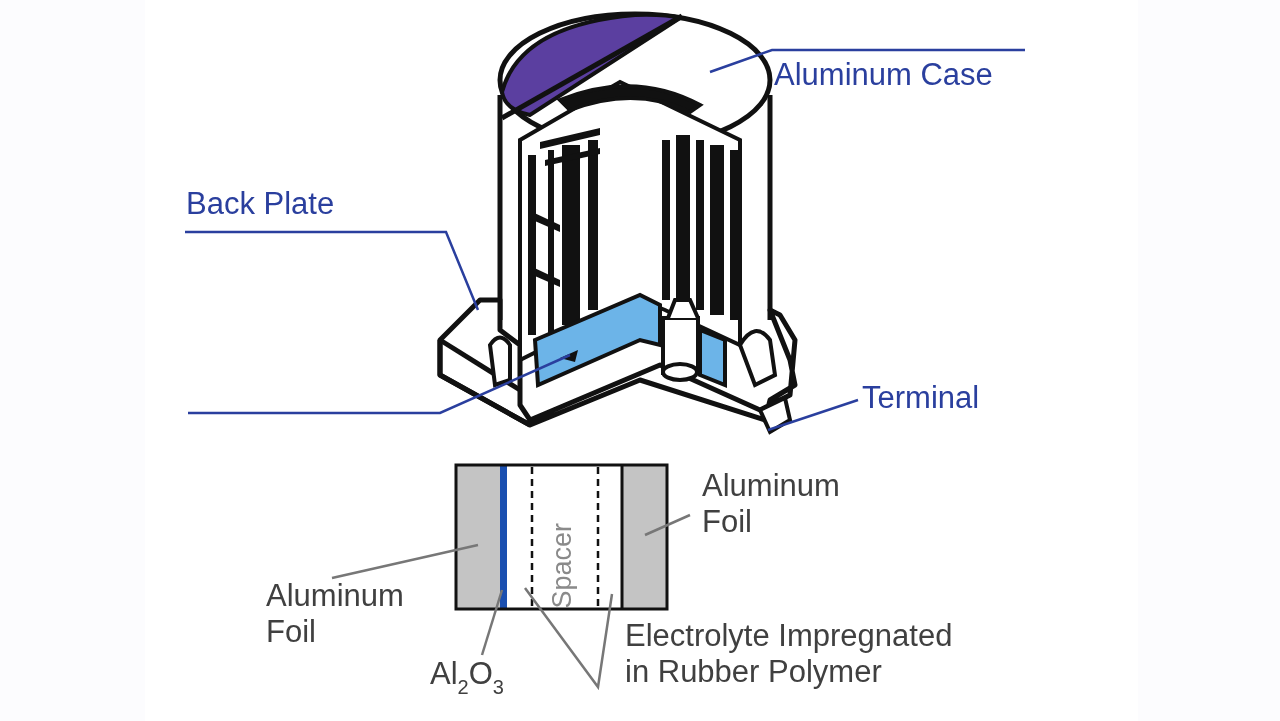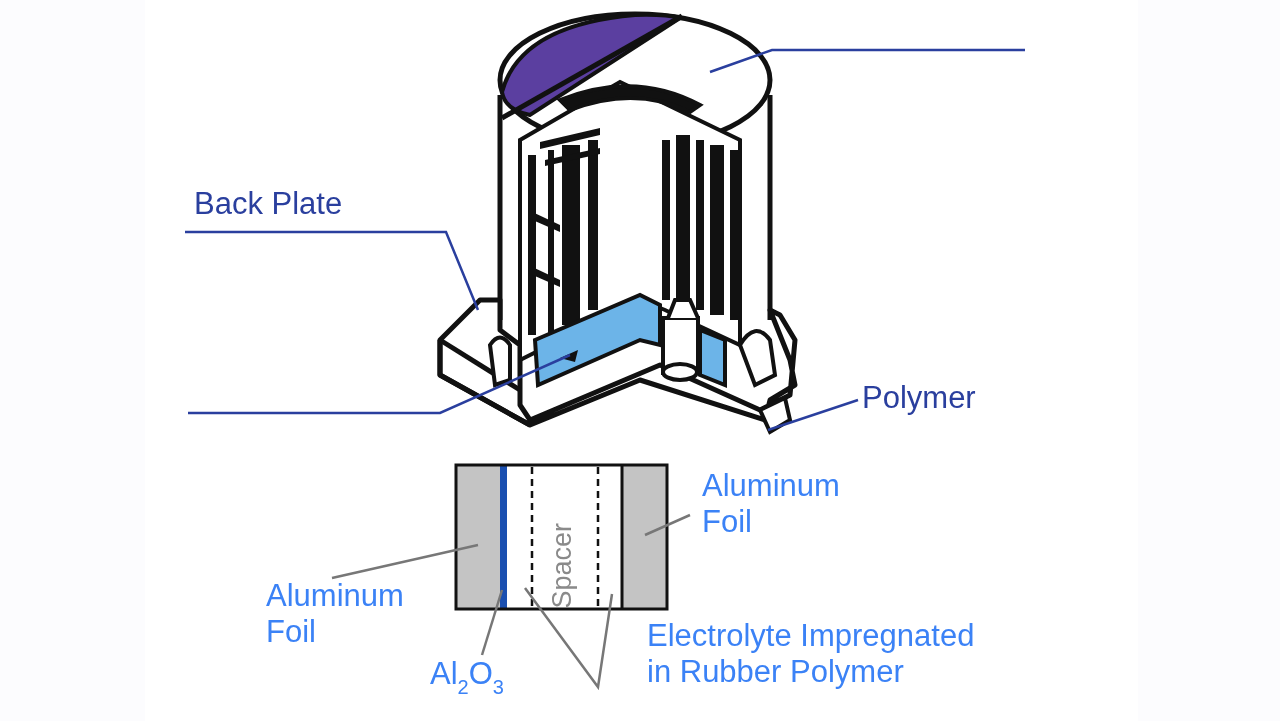--- a/index.html
+++ b/index.html
@@ -1,20 +1,20 @@
 <!DOCTYPE html>
 <html><head>
 <meta charset="utf-8">
 <style>
   html, body { margin:0; padding:0; }
   body { width:1280px; height:721px; background:#fcfcfe; position:relative; overflow:hidden; font-family:"Liberation Sans", sans-serif; }
   #canvas { position:absolute; left:145px; top:0; width:993px; height:721px; background:#ffffff; }
   svg { position:absolute; left:0; top:0; }
   .lbl-blue { position:absolute; color:#2a3f9e; font-size:31px; white-space:nowrap; line-height:1; }
-  .lbl-gray { position:absolute; color:#3b82f6; font-size:31px; white-space:nowrap; line-height:1.17; }
+  .lbl-gray { position:absolute; color:#404040; font-size:31px; white-space:nowrap; line-height:1.17; }
   .sub { font-size:20px; position:relative; top:10px; }
   .spacer-txt { position:absolute; color:#8a8a8a; font-size:27px; transform:rotate(-90deg); transform-origin:center; white-space:nowrap; }
 </style>
 </head>
 <body>
 
 <div id="canvas">
   <svg width="993" height="721" viewBox="145 0 993 721">
 
     <g stroke="#111" stroke-width="5" fill="#fff" stroke-linejoin="round">
@@ -89,32 +89,33 @@
     </g>
 
     <g stroke="#777" stroke-width="2.5" fill="none">
       <path d="M332 578 L478 545"></path>
       <path d="M645 535 L690 515"></path>
       <path d="M482 655 L502 590"></path>
       <path d="M525 588 L598 687 L612 594"></path>
     </g>
   </svg>
 
-  <div class="lbl-blue" style="left:49px; top:188px;">Back Plate</div>
-  <div class="lbl-blue" style="left:717px; top:382px;">Polymer</div>
+  <div class="lbl-blue" style="left:629px; top:59px;">Aluminum Case</div>
+  <div class="lbl-blue" style="left:41px; top:188px;">Back Plate</div>
+  <div class="lbl-blue" style="left:717px; top:382px;">Terminal</div>
 
   <div class="lbl-gray" style="left:557px; top:468px;">
     <div>Aluminum</div>
     <div>Foil</div>
   </div>
   <div class="lbl-gray" style="left:121px; top:578px;">
     <div>Aluminum</div>
     <div>Foil</div>
   </div>
   <div class="spacer-txt" style="left:377px; top:553px; width:80px; text-align:center;">Spacer</div>
   <div class="lbl-gray" style="left:285px; top:656px;text-align:right;">
     <span>Al</span><span class="sub">2</span><span>O</span><span class="sub">3</span>
   </div>
-  <div class="lbl-gray" style="left:502px; top:618px;">
+  <div class="lbl-gray" style="left:480px; top:618px;">
     <div>Electrolyte Impregnated</div>
     <div>in Rubber Polymer</div>
   </div>
 </div>
 
 </body></html>

